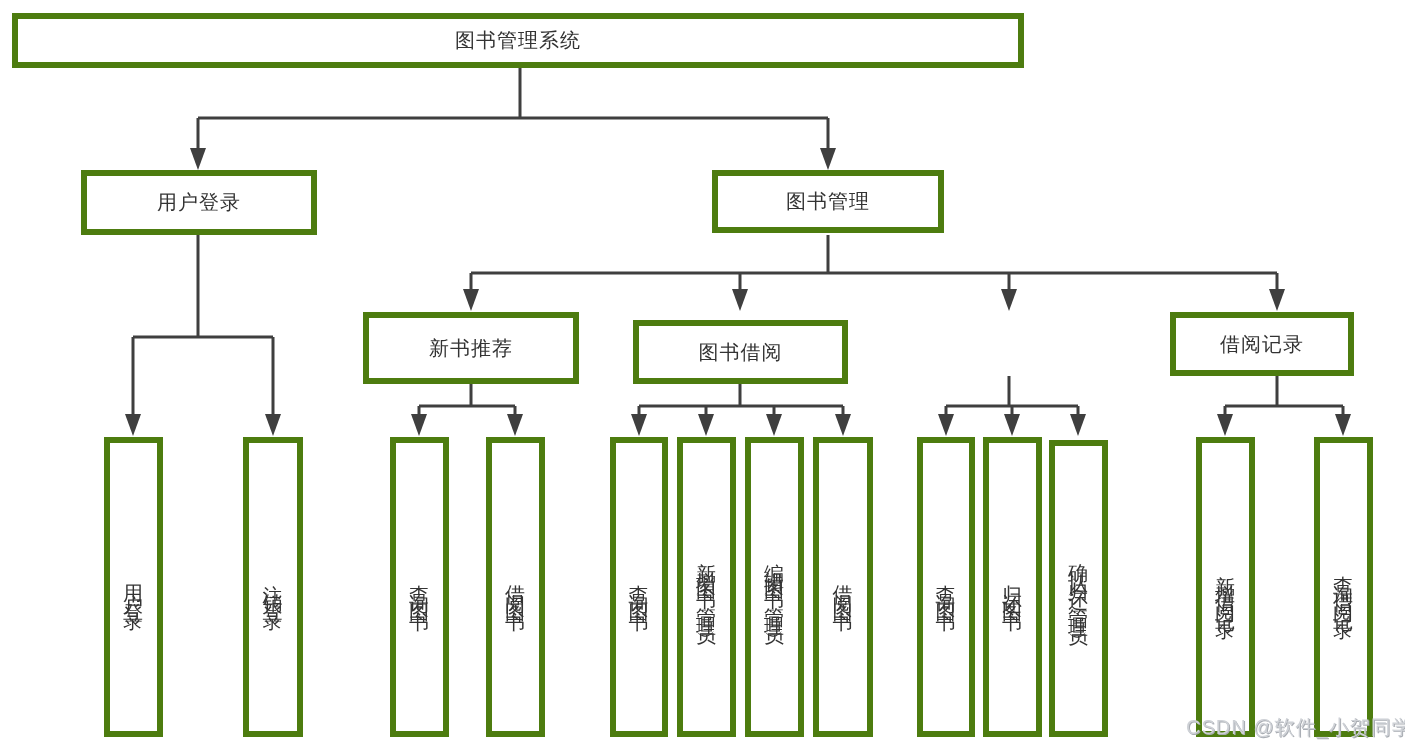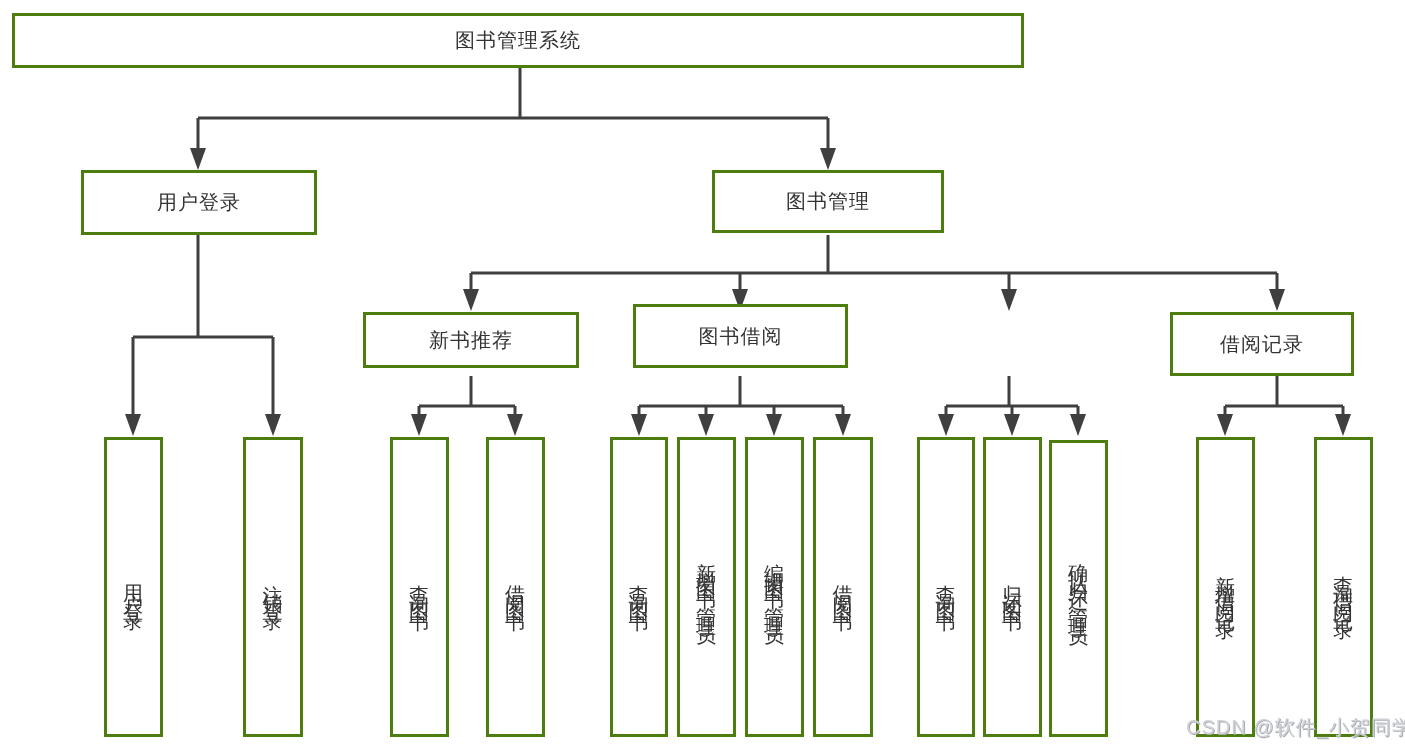--- a/index.html
+++ b/index.html
@@ -15,21 +15,21 @@
   .wires {
     position: absolute;
     left: 0; top: 0;
     width: 1405px; height: 747px;
     z-index: 1;
   }
   .box {
     position: absolute;
     z-index: 2;
     background: #ffffff;
-    border: 3px solid #4d7c0f;
+    border: 6px solid #4d7c0f;
     box-sizing: border-box;
     display: flex;
     align-items: center;
     justify-content: center;
     text-align: right;
   }
   .box.h span {
     font-size: 20px;
     letter-spacing: 1px;
     color: #333333;
@@ -104,24 +104,24 @@
     <span>图书管理系统</span>
   </div>
 
   <div class="box h" style="left:81px;top:170px;width:236px;height:65px">
     <span>用户登录</span>
   </div>
   <div class="box h" style="left:712px;top:170px;width:232px;height:63px">
     <span>图书管理</span>
   </div>
 
-  <div class="box h" style="left:363px;top:312px;width:216px;height:56px">
+  <div class="box h" style="left:363px;top:312px;width:216px;height:72px">
     <span>新书推荐</span>
   </div>
-  <div class="box h" style="left:633px;top:304px;width:215px;height:64px">
+  <div class="box h" style="left:633px;top:320px;width:215px;height:64px">
     <span>图书借阅</span>
   </div>
   <div class="box h" style="left:1170px;top:312px;width:184px;height:64px">
     <span>借阅记录</span>
   </div>
 
   <div class="box v" style="left:104px;top:437px;width:59px;height:300px">
     <span>用户登录</span>
   </div>
   <div class="box v" style="left:243px;top:437px;width:60px;height:300px">

